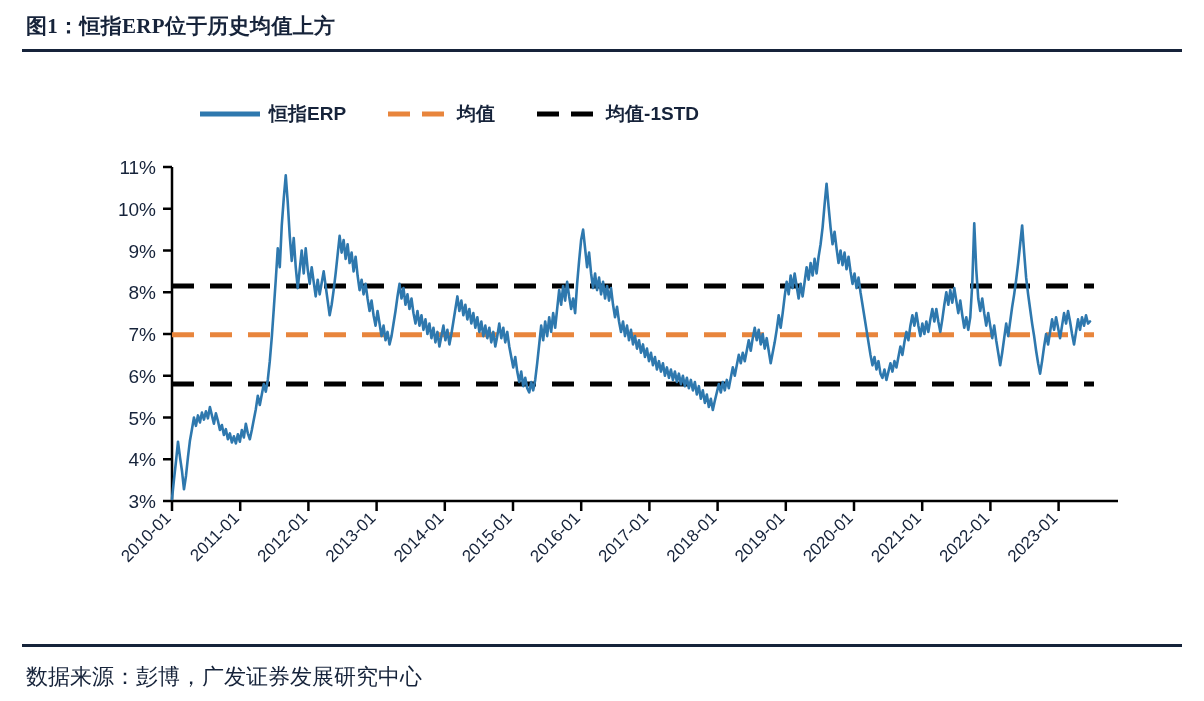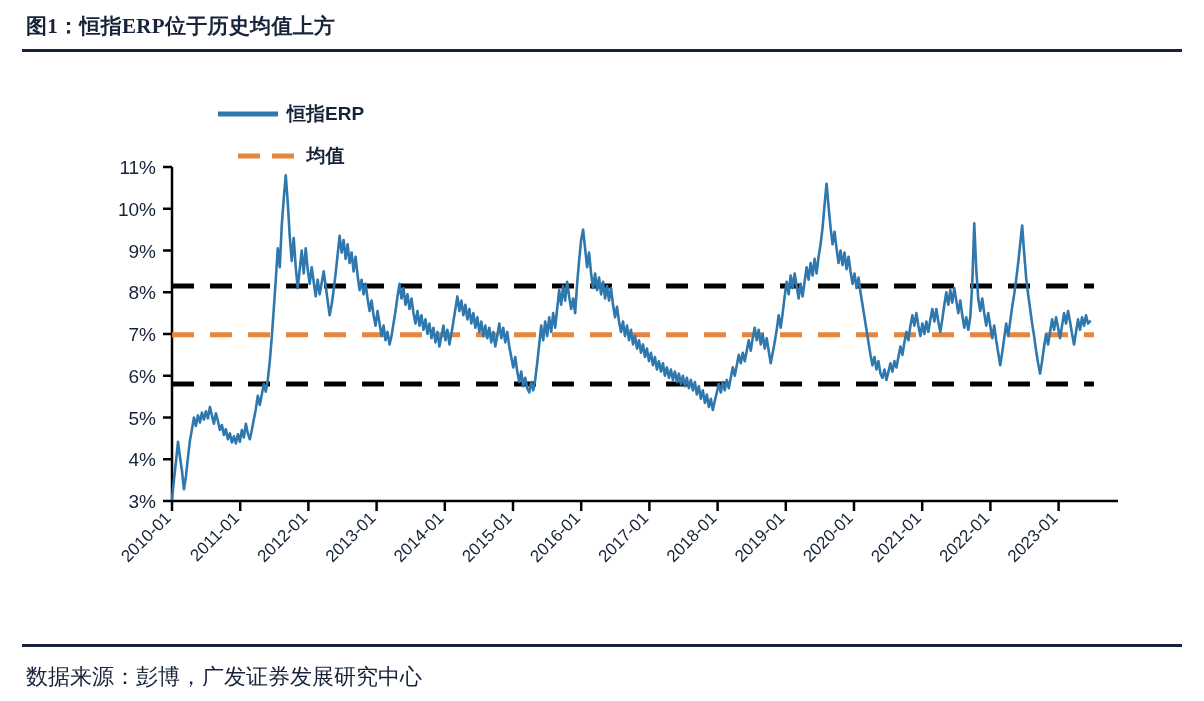--- a/index.html
+++ b/index.html
@@ -59,26 +59,25 @@
     top: 662px;
     font-family: Liberation Mono, monospace;
     font-size: 22px;
     color: #16233a;
     white-space: nowrap;
   }
 
   
   .legend {
     position: absolute;
-    left: 218px;
+    left: 200px;
     top: 101px;
     display: flex;
     align-items: center;
-    gap: 16px;
-    flex-direction: column;
+    gap: 8px;
   }
   .legend-item {
     display: flex;
     align-items: center;
     margin-right: 34px;
   }
   .legend-swatch {
     width: 60px;
     height: 18px;
     position: relative;
@@ -138,20 +137,27 @@
         <i id="sw0a" style="background: rgb(46, 120, 174);"></i>
       </span>
     <span class="legend-label">恒指ERP</span>
   </div>
   <div class="legend-item">
     <span class="legend-swatch sw-dash">
         <i id="sw1a" style="background: rgb(232, 133, 60);"></i>
         <i class="b" id="sw1b" style="background: rgb(232, 133, 60);"></i>
       </span>
     <span class="legend-label">均值</span>
+  </div>
+  <div class="legend-item">
+    <span class="legend-swatch sw-dash">
+        <i id="sw3a" style="background: rgb(0, 0, 0);"></i>
+        <i class="b" id="sw3b" style="background: rgb(0, 0, 0);"></i>
+      </span>
+    <span class="legend-label">均值-1STD</span>
   </div>
 </div>
 
 <div class="plot-wrap">
   <svg class="plot-svg" id="chart-svg" width="1204" height="470">
       <line x1="172" y1="27" x2="172" y2="361" stroke="#000000" stroke-width="2.5"></line>
       <line x1="163" y1="361" x2="172" y2="361" stroke="#000000" stroke-width="2.5"></line>
       <text x="156" y="368" text-anchor="end" class="ytick-label">3%</text>
       <line x1="163" y1="319.25" x2="172" y2="319.25" stroke="#000000" stroke-width="2.5"></line>
       <text x="156" y="326.25" text-anchor="end" class="ytick-label">4%</text>

